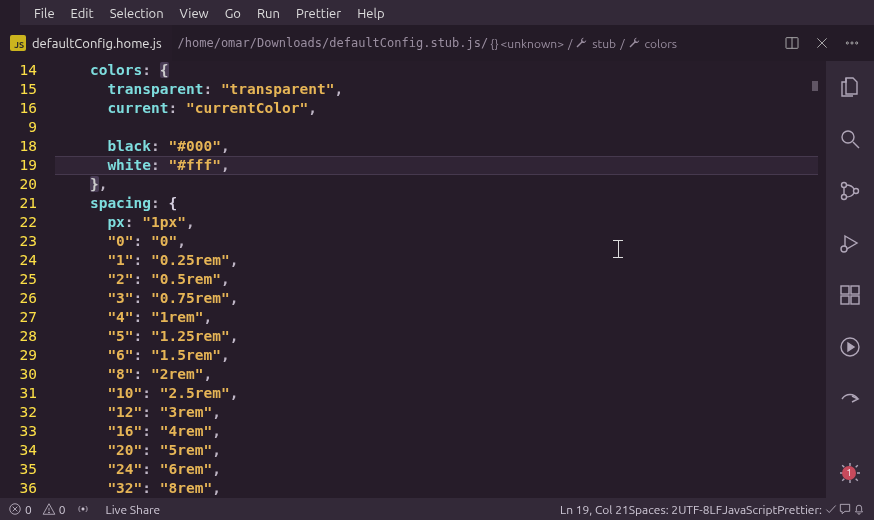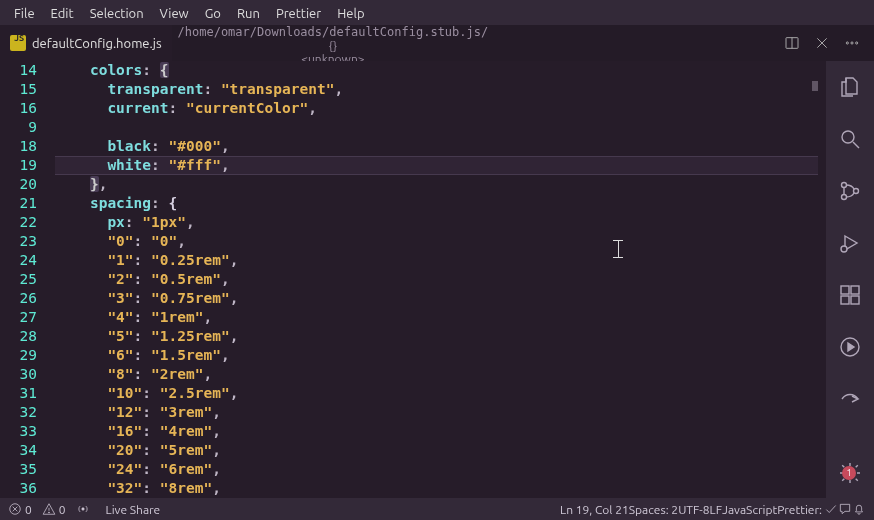--- a/index.html
+++ b/index.html
@@ -1,36 +1,36 @@
 <!DOCTYPE html>
 <html><head>
 <meta charset="utf-8">
 <style>
   * { margin: 0; padding: 0; box-sizing: border-box; }
   html, body { width: 874px; height: 520px; overflow: hidden; font-family: "Ubuntu", "Segoe UI", sans-serif; background: #261c29; color: #ccc; }
   
-  .menubar { height: 25px; background: #332938; display: flex; align-items: center; padding: 0 6px; font-size: 13px; color: #ddd; }
+  .menubar { height: 25px; background: #332938; display: flex; align-items: center; padding: 0 6px; font-size: 13px; color: #ddd; margin-left: 20px; }
   .menubar .item { padding: 3px 8px; cursor: pointer; }
 
   .tabbar { height: 36px; background: #241b27; display: flex; align-items: stretch; }
   .tab { display: flex; align-items: center; gap: 6px; padding: 0 10px; background: #261c29; font-size: 13px; color: #e0e0e0; position: relative; }
-  .tab .js-icon { width: 16px; height: 16px; background: #cbb41e; color: #2a2a2a; font-weight: bold; font-size: 9px; display:flex; align-items:flex-end; justify-content:flex-end; padding:8px 2px; border-radius:2px; }
-  .breadcrumb { display:flex; align-items:center; font-size: 12px; color: #9a8ea0; padding-left: 4px; flex-direction: column; }
+  .tab .js-icon { width: 16px; height: 16px; background: #cbb41e; color: #2a2a2a; font-weight: bold; font-size: 9px; display:flex; align-items:flex-end; justify-content:flex-end; padding:1px 2px; border-radius:2px; }
+  .breadcrumb { display:flex; align-items:center; font-size: 12px; color: #9a8ea0; padding-left: 4px; }
   .breadcrumb .seg { padding: 0 2px; }
   .breadcrumb .mono { font-family: monospace; }
   .breadcrumb svg.wrench { width:14px; height:14px; fill:#9a8ea0; margin-right:2px;}
   .breadcrumb .bracket { color:#9a8ea0;}
   .tabbar .spacer { flex: 1; }
   .tab-actions { display:flex; align-items:center; gap:14px; padding-right:14px; color:#aaa; }
   .tab-actions svg { width:16px; height:16px; stroke:#bbb; fill:none; stroke-width:1.3; }
   
   .main { display: flex; height: calc(520px - 25px - 36px - 22px); }
   .editor-area { flex:1; position: relative; background:#261c29; overflow:hidden;}
   .gutter-and-code { display:flex; font-family: "DejaVu Sans Mono","Consolas",monospace; font-size:14.5px; line-height:19px; }
-  .gutter { width:55px; text-align:right; color:#5eead4; padding-right:18px; user-select:none;padding-left:12px;}
+  .gutter { width:55px; text-align:right; color:#fde047; padding-right:18px; user-select:none;padding-left:12px;}
   .gutter .ln { height:19px; }
   .code { flex:1; position:relative;}
   .code .line { height:19px; white-space:pre; position:relative;}
   .highlight-line { position:absolute; left:0; right:8px; height:19px; background:rgba(120,100,140,0.12); border-top:1px solid rgba(150,130,170,0.22); border-bottom:1px solid rgba(150,130,170,0.22); pointer-events:none;}
   .cursor-ibeam { position:absolute; width:10px; height:18px; left:558px; top:179px; pointer-events:none;}
   .cursor-ibeam::before,.cursor-ibeam::after{content:"";position:absolute;left:0;width:10px;height:1.2px;background:#ddd;}
   .cursor-ibeam::before{top:0;} .cursor-ibeam::after{bottom:0;}
   .cursor-ibeam .bar{position:absolute;left:4.5px;top:0;width:1.2px;height:18px;background:#ddd;}
   
   .minimap { position:absolute; top:0; right:8px; width:6px; height:100%; }

